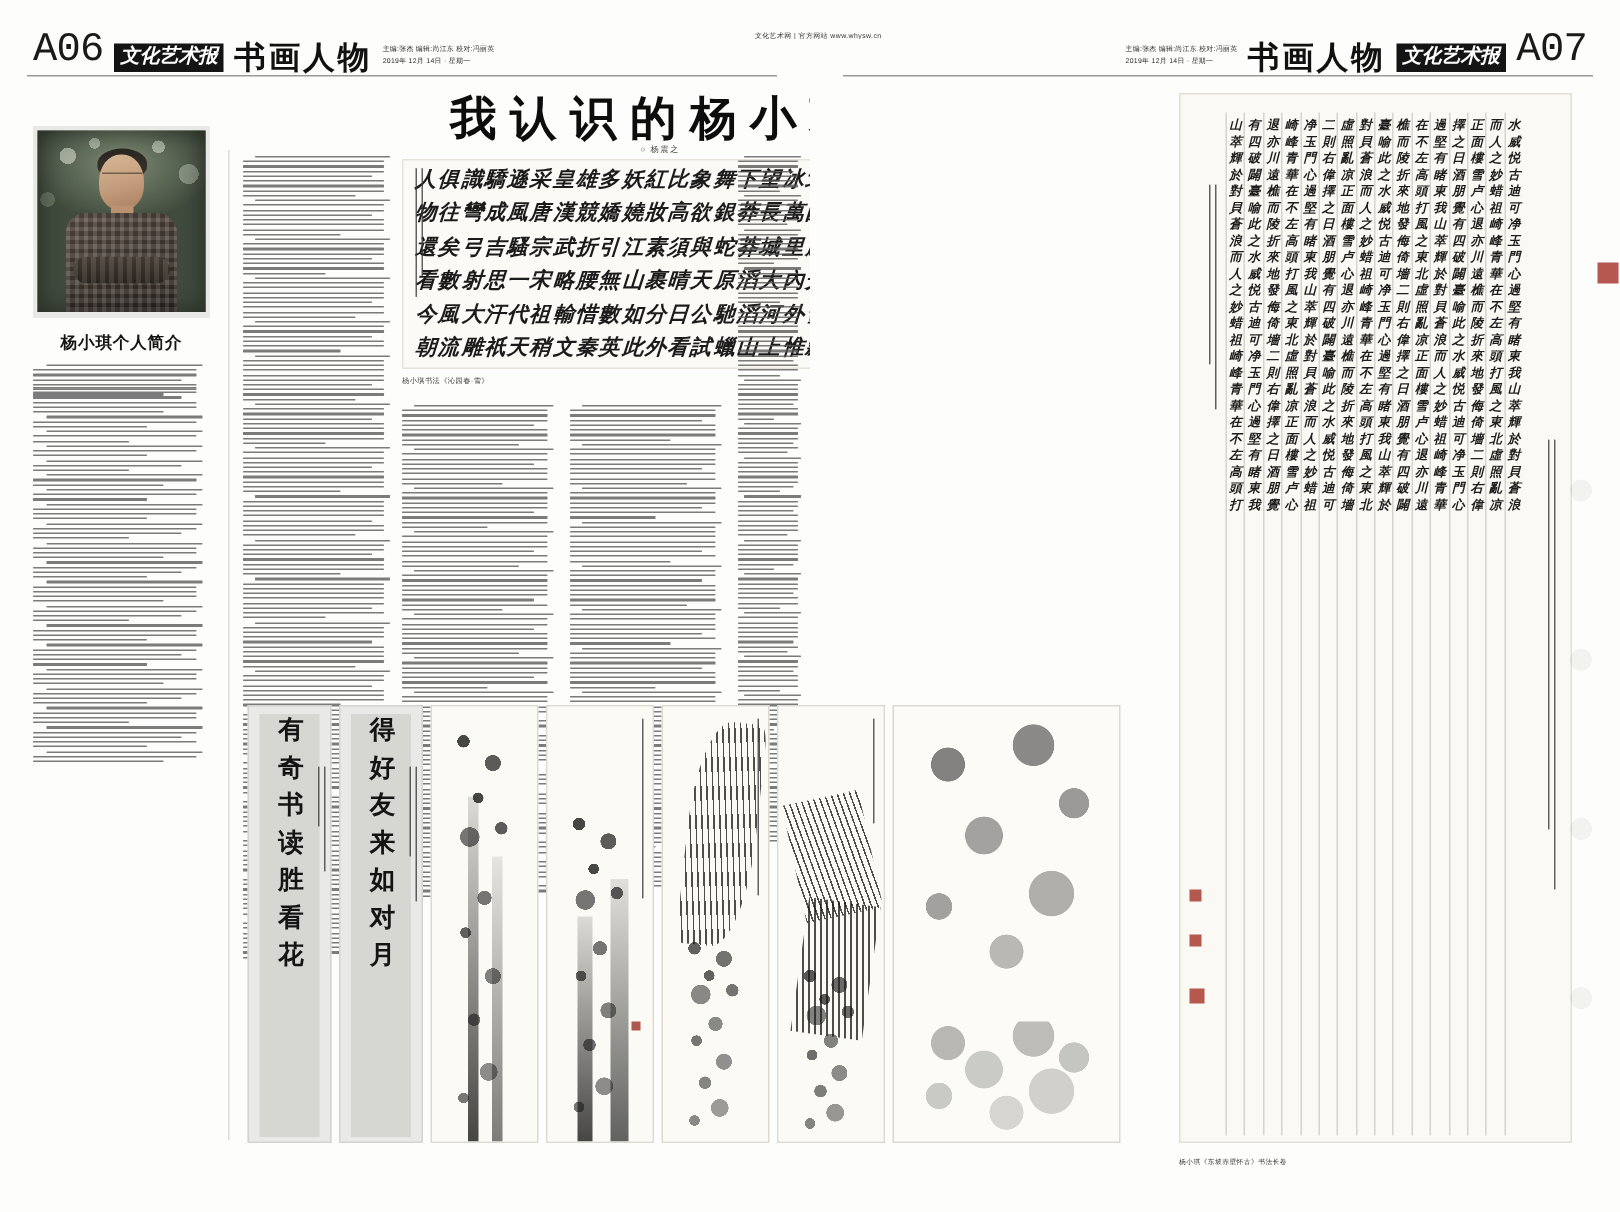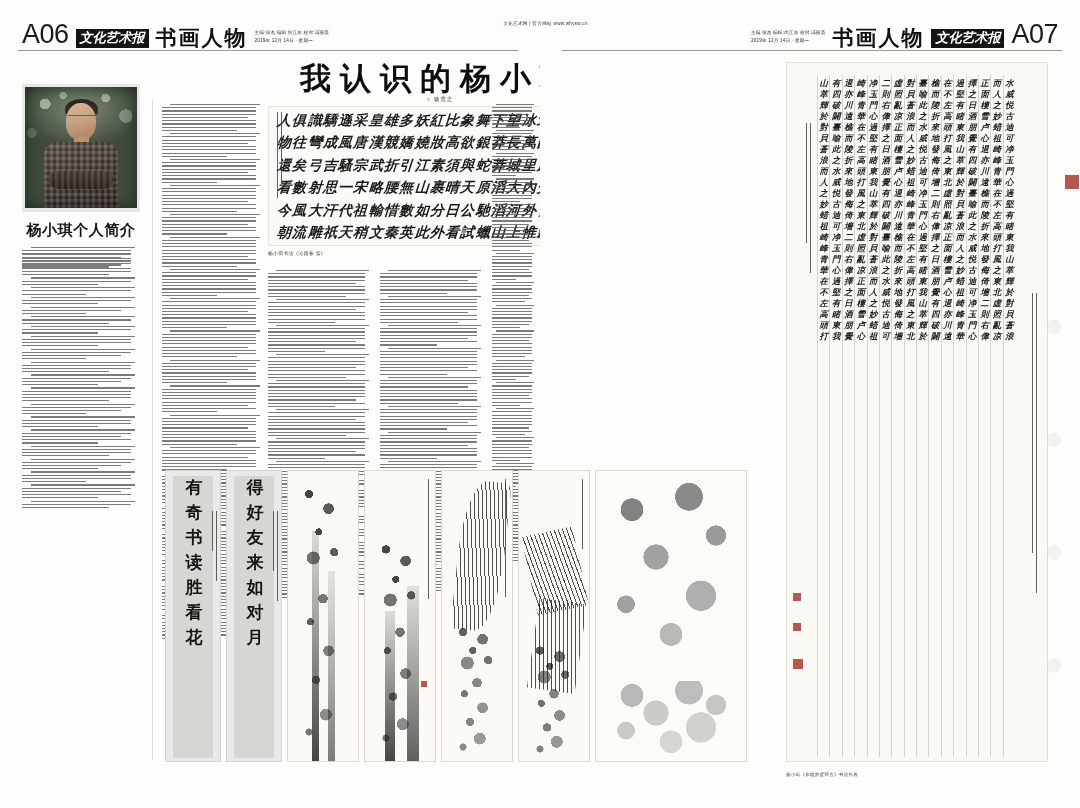--- a/index.html
+++ b/index.html
@@ -8,21 +8,21 @@
 
   
   .page{position:absolute;top:0;height:808px;background:#fdfdfc;}
   .page-left{left:0;width:540px;border-right:1px solid #e2e2e2;}
   .page-right{left:540px;width:540px;}
 
   
   .masthead{position:absolute;top:14px;height:34px;display:flex;align-items:flex-end;gap:7px;}
   .masthead-left{left:22px;}
   .masthead-right{right:22px;flex-direction:row;}
-  .folio{font-family:Liberation Sans, sans-serif;font-size:27px;font-weight:400;letter-spacing:-0.5px;color:#1a1a1a;line-height:1;}
+  .folio{font-family:Liberation Mono, monospace;font-size:27px;font-weight:400;letter-spacing:-0.5px;color:#1a1a1a;line-height:1;}
   .logo-box{background:#141414;color:#fff;font-family:"DejaVu Serif",serif;font-size:13px;font-weight:bold;
             padding:2px 4px 3px 4px;letter-spacing:0px;line-height:1.05;font-style:italic;}
   .section-name{font-family:"DejaVu Serif",serif;font-size:21px;font-weight:bold;letter-spacing:2px;color:#111;line-height:1;}
   .masthead-meta{font-size:4.6px;line-height:1.75;color:#2b2b2b;letter-spacing:.2px;white-space:nowrap;
                  padding-bottom:3px;}
   .masthead-meta div{filter:blur(.25px);}
   .rule{position:absolute;height:1px;background:#9a9a9a;}
   .rule-left{left:18px;width:500px;top:50px;}
   .rule-right{right:18px;width:500px;top:50px;}
   .center-url{position:absolute;top:21px;left:478px;width:135px;text-align:center;font-size:4.6px;
@@ -66,21 +66,21 @@
   .photo .torso{position:absolute;left:50%;top:55px;width:74px;height:66px;margin-left:-37px;border-radius:13px 13px 0 0;
         background:
           repeating-linear-gradient(90deg, rgba(255,255,255,.10) 0 3px, rgba(0,0,0,.10) 3px 6px),
           repeating-linear-gradient(0deg, rgba(255,255,255,.09) 0 3px, rgba(0,0,0,.11) 3px 6px),
           linear-gradient(160deg,#5e5148 0%,#433a33 60%,#322b26 100%);}
   .photo .arms{position:absolute;left:50%;top:84px;width:64px;height:18px;margin-left:-32px;border-radius:9px;
         background:
           repeating-linear-gradient(90deg, rgba(255,255,255,.08) 0 3px, rgba(0,0,0,.12) 3px 6px),
           linear-gradient(180deg,#4c423a 0%,#2e2822 100%);}
   .photo .vgn{position:absolute;inset:0;box-shadow:inset 0 0 16px rgba(0,0,0,.45);}
-  .profile-title{margin-top:9px;text-align:center;font-family:"DejaVu Serif",serif;font-size:15px;font-weight:bold;
+  .profile-title{margin-top:9px;text-align:center;font-family:"DejaVu Serif",serif;font-size:11px;font-weight:bold;
                  letter-spacing:.6px;color:#151515;}
   .profile-body{margin-top:7px;}
 
   
   .col{position:absolute;}
   .colgap{position:absolute;width:1px;background:#dcdcdc;}
 
   
   .calli-main{position:absolute;left:268px;top:106px;width:292px;height:140px;background:#fbfaf6;
               border:1px solid #e6e3da;box-sizing:border-box;padding:6px 8px;}

